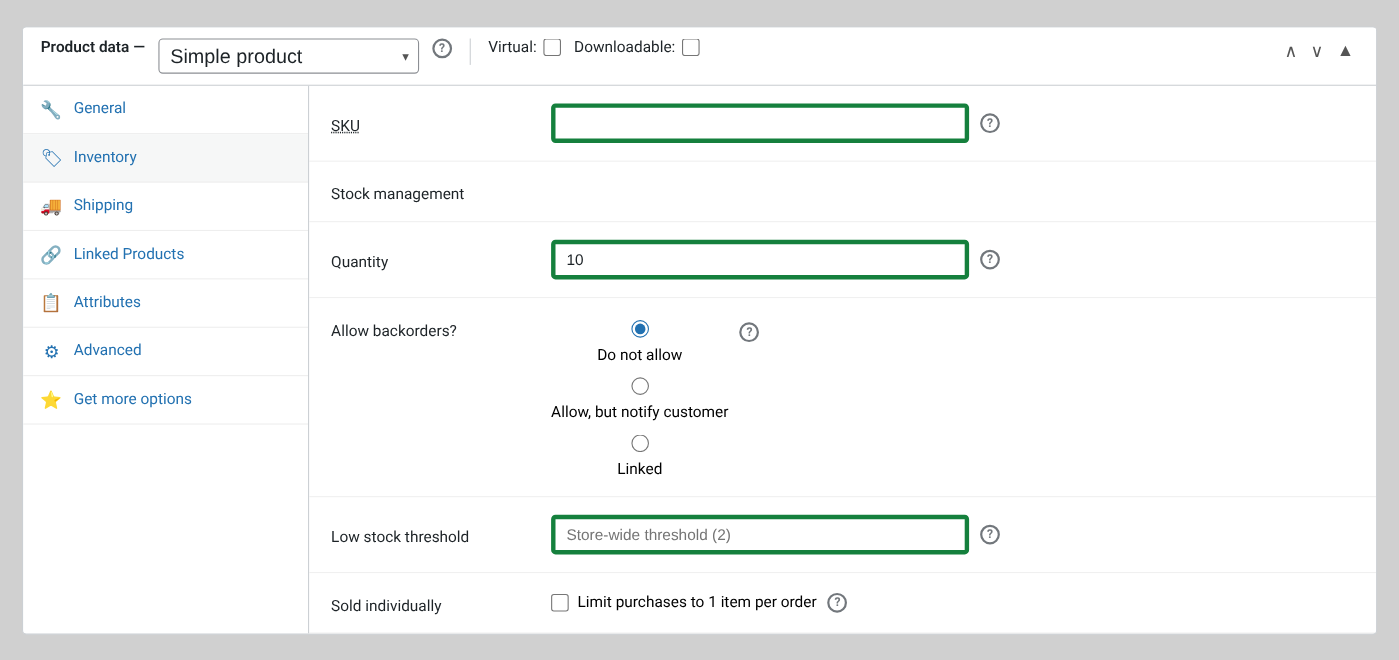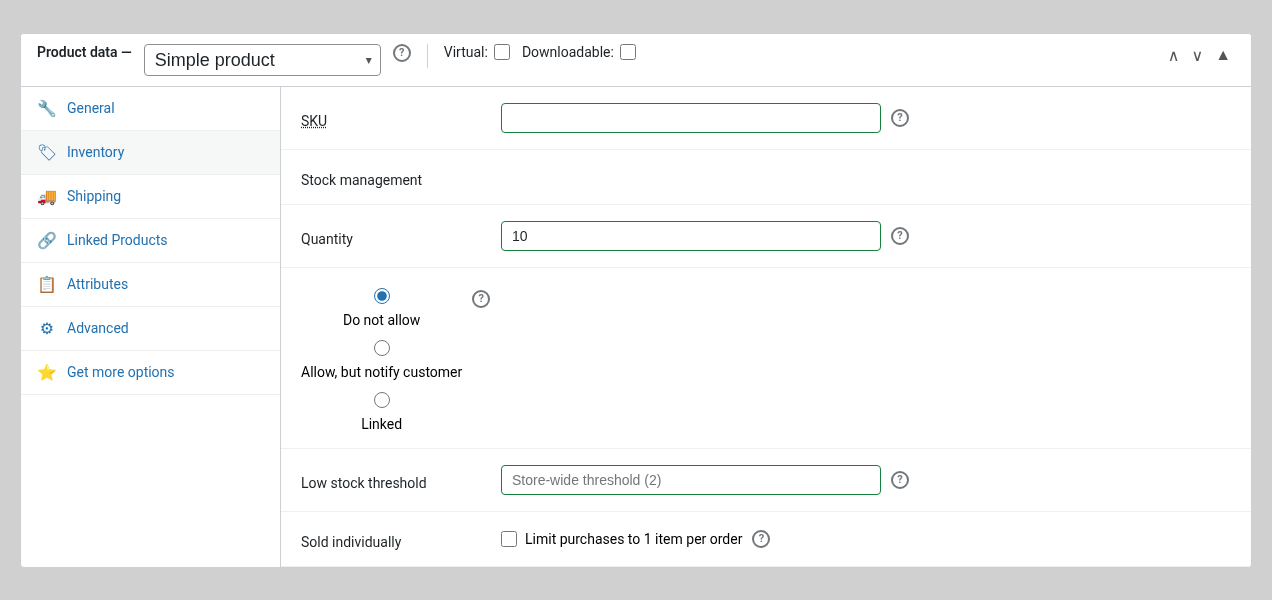--- a/index.html
+++ b/index.html
@@ -152,21 +152,21 @@
       cursor: help;
     }
     .field-control {
       flex: 1;
       display: flex;
       align-items: center;
       gap: 10px;
       flex-wrap: wrap;
     }
     .text-input {
-      border: 1px solid #15803d;
+      border: 4px solid #15803d;
       border-radius: 4px;
       padding: 6px 10px;
       font-size: 14px;
       width: 380px;
       color: #1d2327;
       background: #fff;
     }
     .stock-checkbox-row {
       display: flex;
       align-items: center;
@@ -306,20 +306,21 @@
 
       <div class="field-row">
         <div class="field-label">Quantity</div>
         <div class="field-control">
           <input type="text" class="text-input" value="10" style="">
           <span class="help-icon">?</span>
         </div>
       </div>
 
       <div class="field-row backorders-field">
+        <div class="field-label">Allow backorders?</div>
         <div class="field-control">
           <div class="radio-group">
             <div class="radio-row">
               <input type="radio" name="backorders" checked="" style="">
               <span>Do not allow</span>
             </div>
             <div class="radio-row">
               <input type="radio" name="backorders" style="">
               <span>Allow, but notify customer</span>
             </div>

